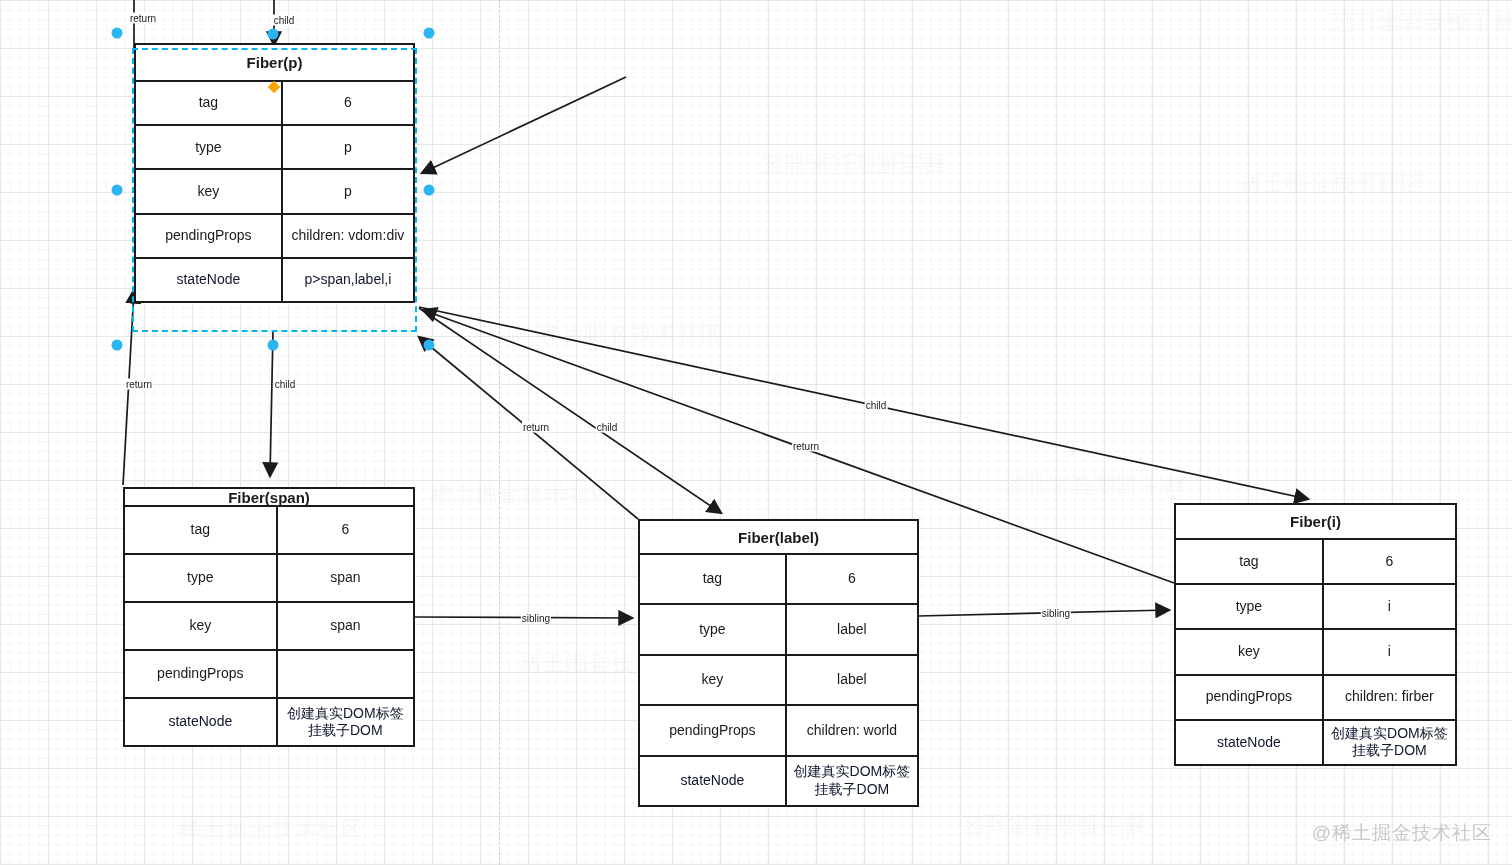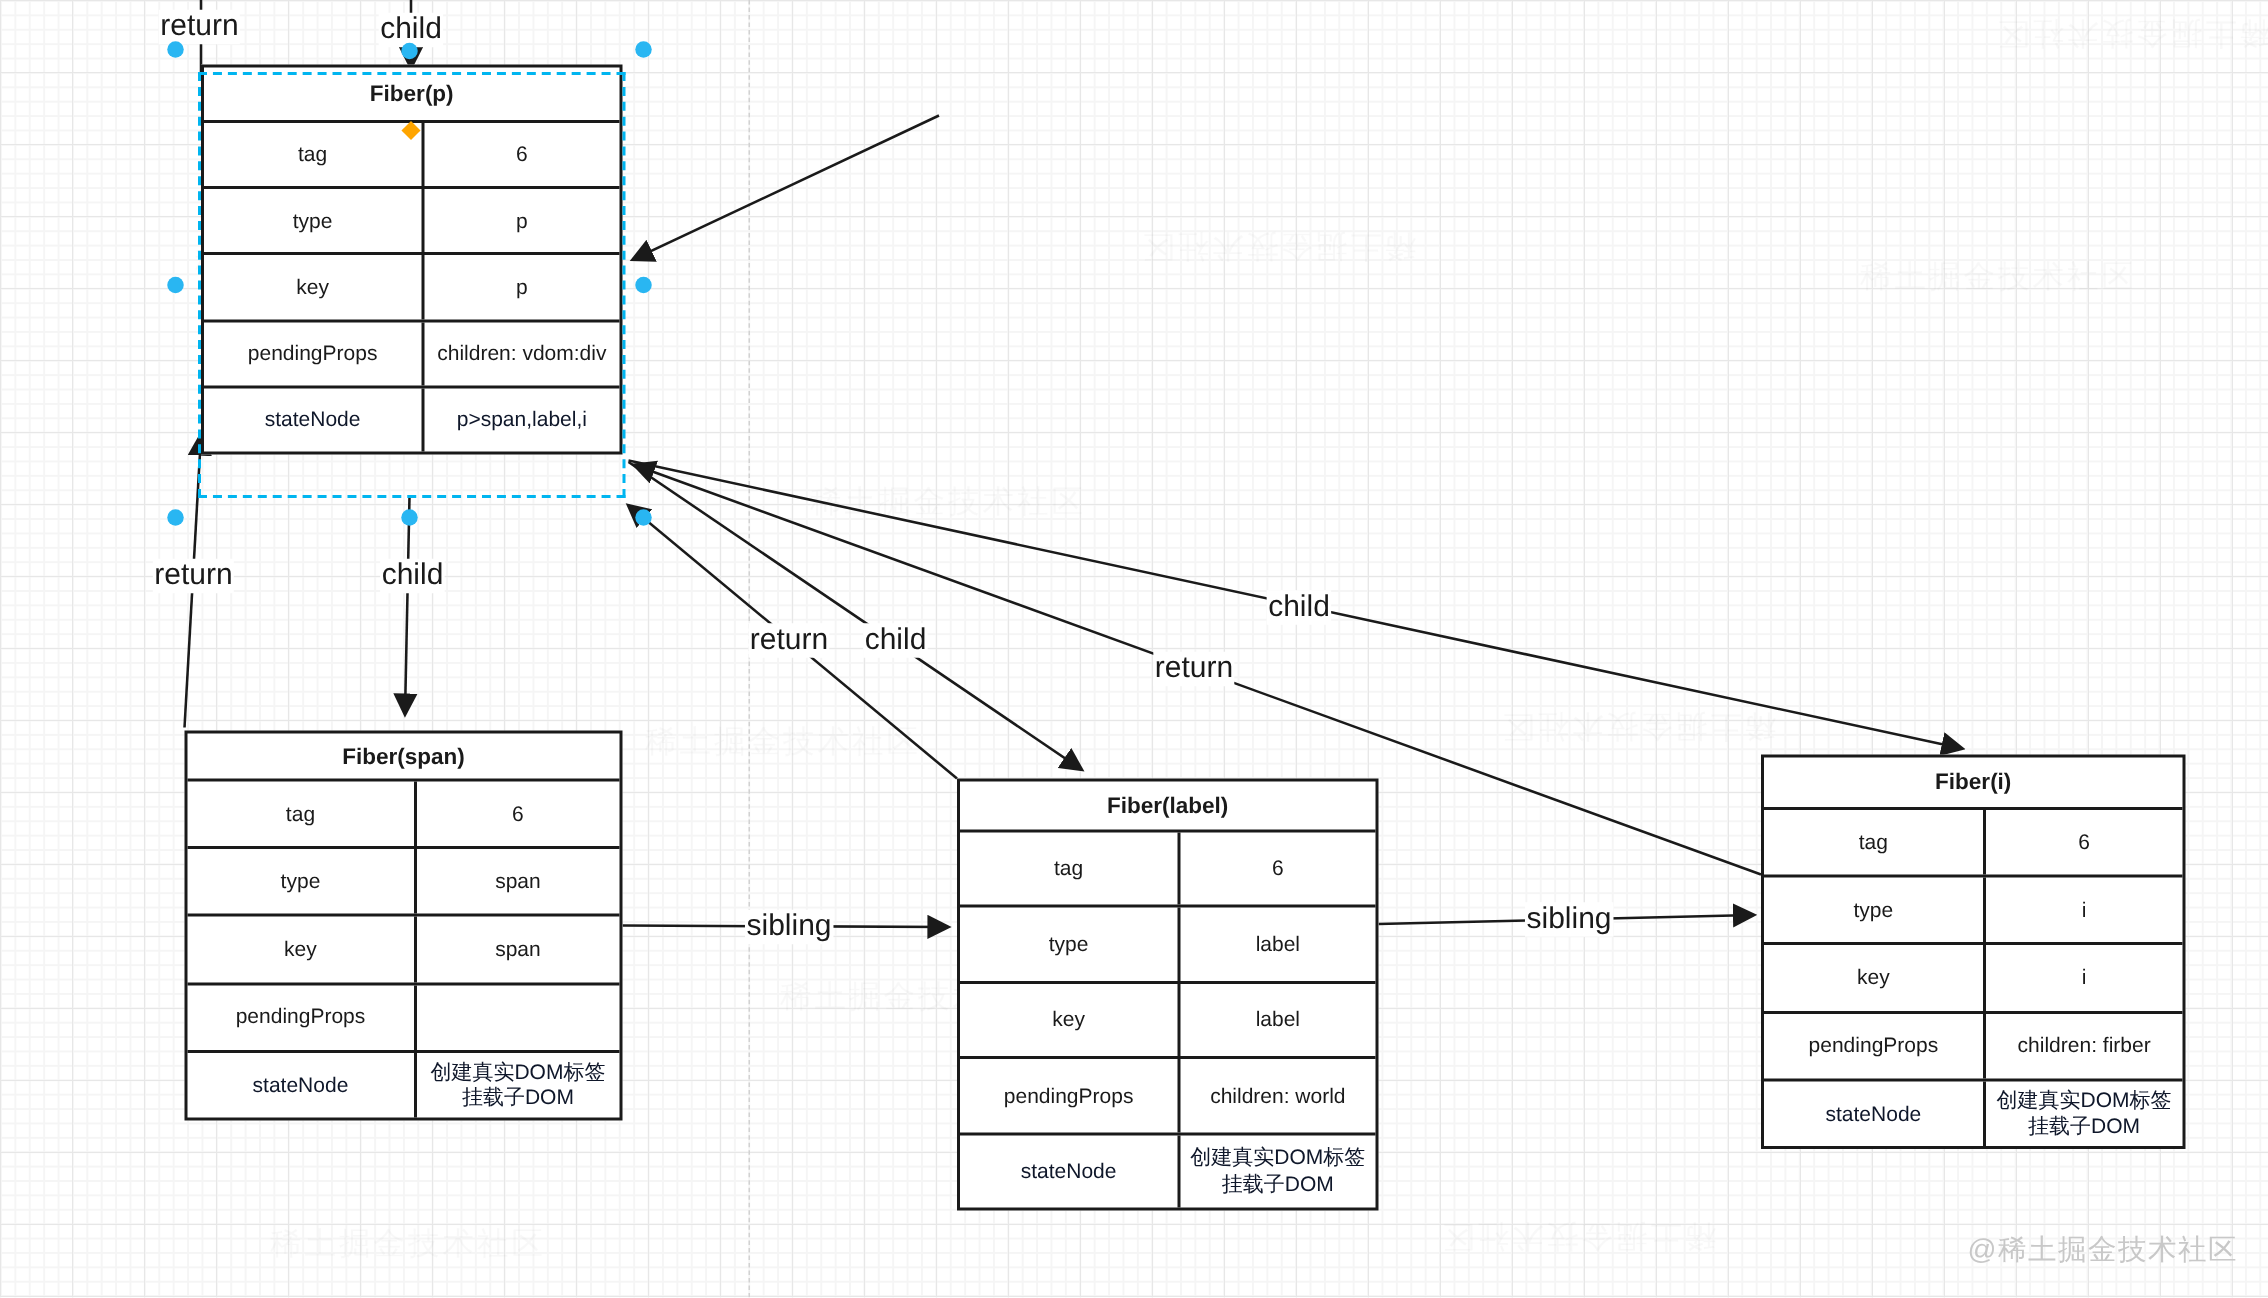--- a/index.html
+++ b/index.html
@@ -50,22 +50,22 @@
   .t-row.red .t-cell { color: #0f172a; }
 
   .plain-box {
     position: absolute; background: #ffffff; border: 2px solid #1a1a1a;
     display: flex; align-items: center; justify-content: center;
     font-size: 14.5px; color: #1a1a1a; z-index: 4;
   }
 
   .edge-label {
     position: absolute; transform: translate(-50%, -50%);
-    background: #ffffff; color: #1a1a1a; font-size: 20px;
-    padding: 0 1px; white-space: nowrap; z-index: 5;
+    background: #ffffff; color: #1a1a1a; font-size: 10px;
+    padding: 0 1px; white-space: nowrap; z-index: 5; margin-left: 10px;
   }
 
   .selection-rect {
     position: absolute; left: 132px; top: 48px; width: 285px; height: 284px;
     border: 2px dashed #00b5f0; z-index: 6; pointer-events: auto;
   }
   .handle-dot {
     position: absolute; width: 11px; height: 11px; border-radius: 50%;
     background: #29b6f2; transform: translate(-50%, -50%); z-index: 7;
   }
@@ -136,21 +136,21 @@
         <div class="t-cell v">children: vdom:div</div>
       </div>
       <div class="t-row red">
         <div class="t-cell k">stateNode</div>
         <div class="t-cell v">p&gt;span,label,i</div>
       </div>
     </div>
   </div>
 
   <div class="fiber-table" style="left:123px; top:487px; width:292px; height:260px;">
-    <div class="t-title" style="height:30px;">Fiber(span)</div>
+    <div class="t-title" style="height:16px;">Fiber(span)</div>
     <div class="t-rows">
       <div class="t-row">
         <div class="t-cell k">tag</div>
         <div class="t-cell v">6</div>
       </div>
       <div class="t-row">
         <div class="t-cell k">type</div>
         <div class="t-cell v">span</div>
       </div>
       <div class="t-row">

